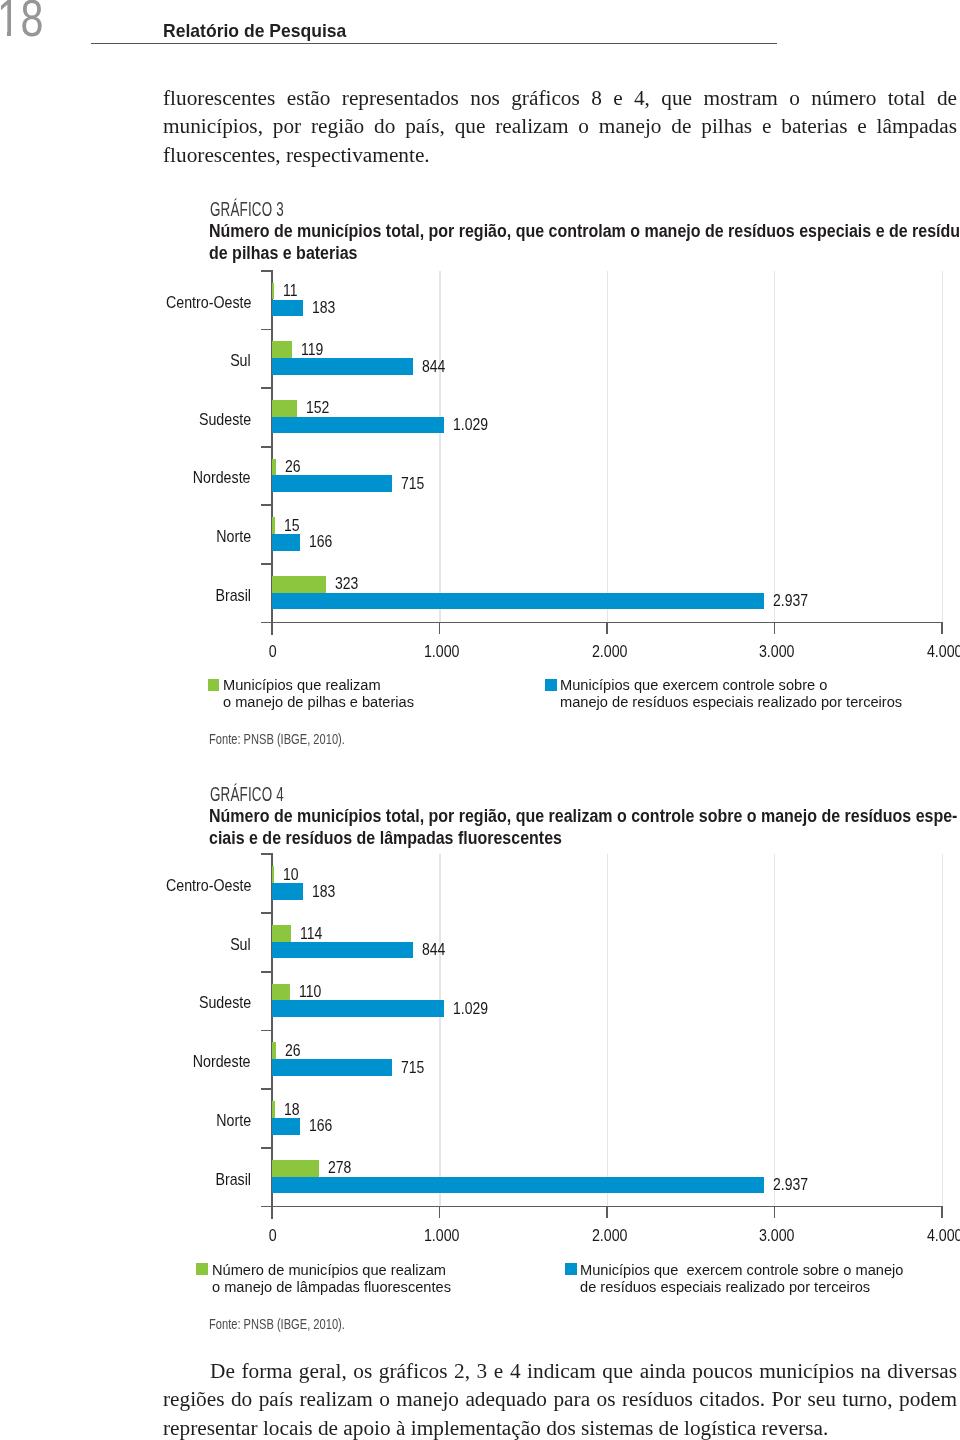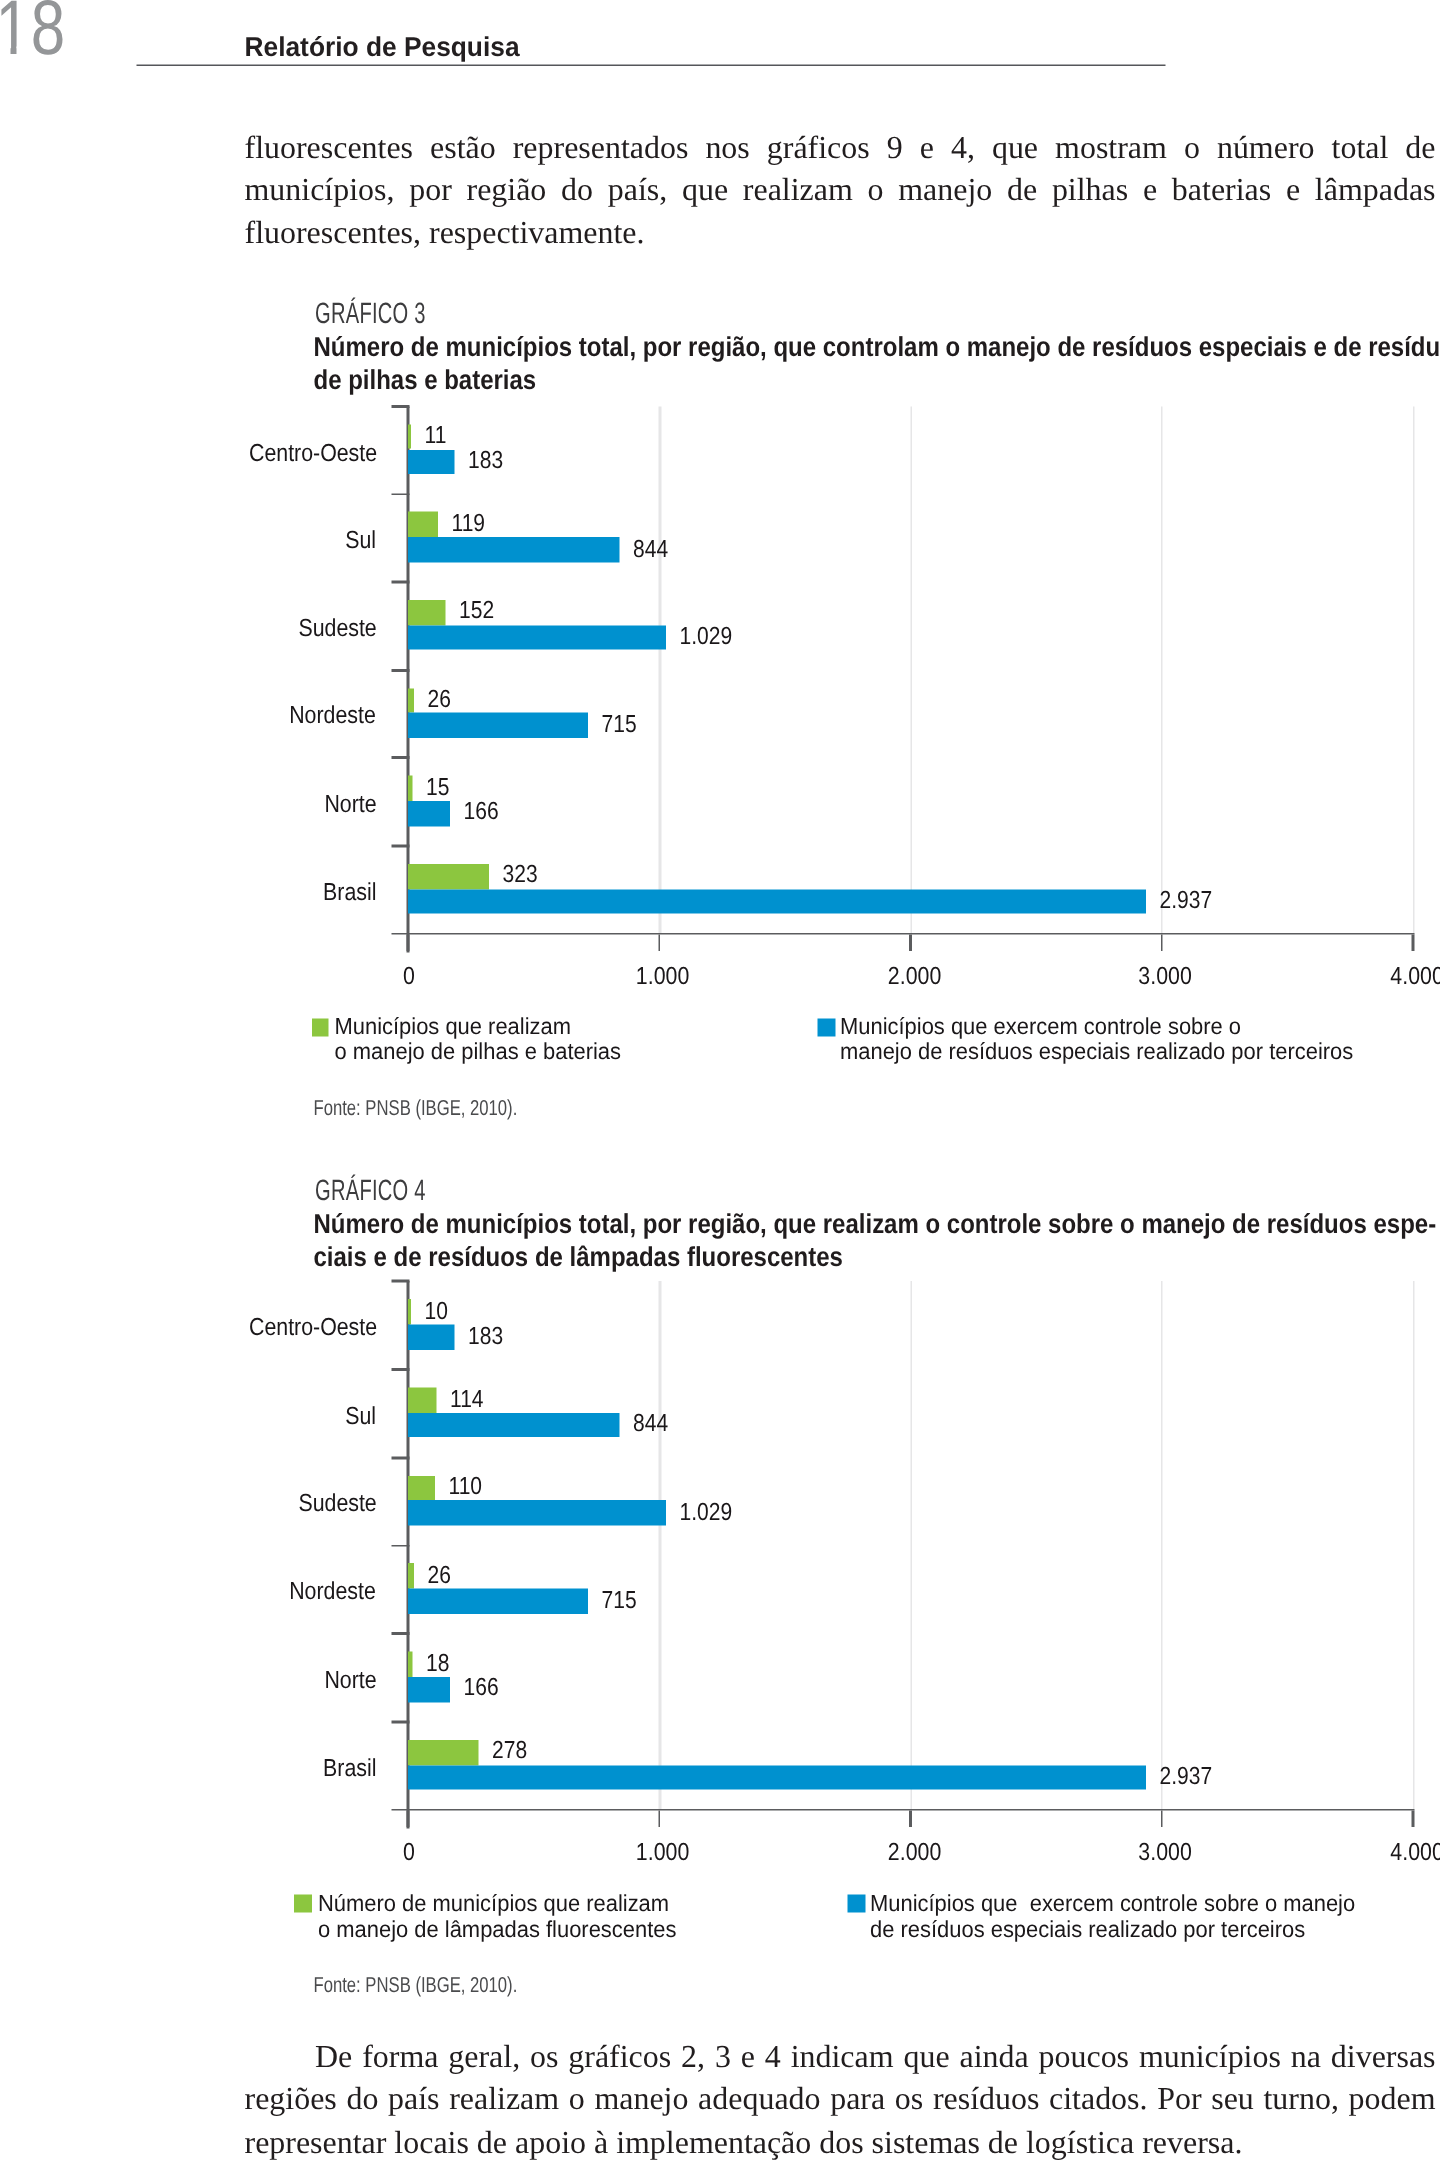--- a/index.html
+++ b/index.html
@@ -56,21 +56,21 @@
 <body>
 
 <div class="page">
 
   <div class="pagenum">18</div>
   <div class="pagenum-mask" style="left:0px;top:31.2px;width:6.6px;height:5.6px;"></div>
   <div class="pagenum-mask" style="left:10.8px;top:31.2px;width:8px;height:5.6px;"></div>
   <div class="rulehead"></div>
   <div class="runhead">Relatório de Pesquisa</div>
 
-  <div class="bodytext" id="intro" style="left:163px;top:83.6px;width:794px;">fluorescentes estão representados nos gráficos 9 e 4, que mostram o número total de municípios, por região do país, que realizam o manejo de pilhas e baterias e lâmpadas fluorescentes, respectivamente.</div>
+  <div class="bodytext" id="intro" style="left:163px;top:83.6px;width:794px;">fluorescentes estão representados nos gráficos 8 e 4, que mostram o número total de municípios, por região do país, que realizam o manejo de pilhas e baterias e lâmpadas fluorescentes, respectivamente.</div>
 
   <div id="chart-1-host">
       <div class="ghead" style="left:209.8px;top:197.8px;">GRÁFICO 3</div>
       <div class="gtitle-line" style="left:208.6px;top:220.20px;">Número de municípios total, por região, que controlam o manejo de resíduos especiais e de resíduos</div>
       <div class="gtitle-line" style="left:208.6px;top:241.70px;">de pilhas e baterias</div>
       <div class="grid" style="left:439.43px;top:270.8px;height:351.70px;"></div>
       <div class="grid" style="left:606.85px;top:270.8px;height:351.70px;"></div>
       <div class="grid" style="left:774.28px;top:270.8px;height:351.70px;"></div>
       <div class="grid" style="left:941.70px;top:270.8px;height:351.70px;"></div>
       <div class="axisline" style="left:271.20px;top:270.8px;width:1.8px;height:364.20px;"></div>

